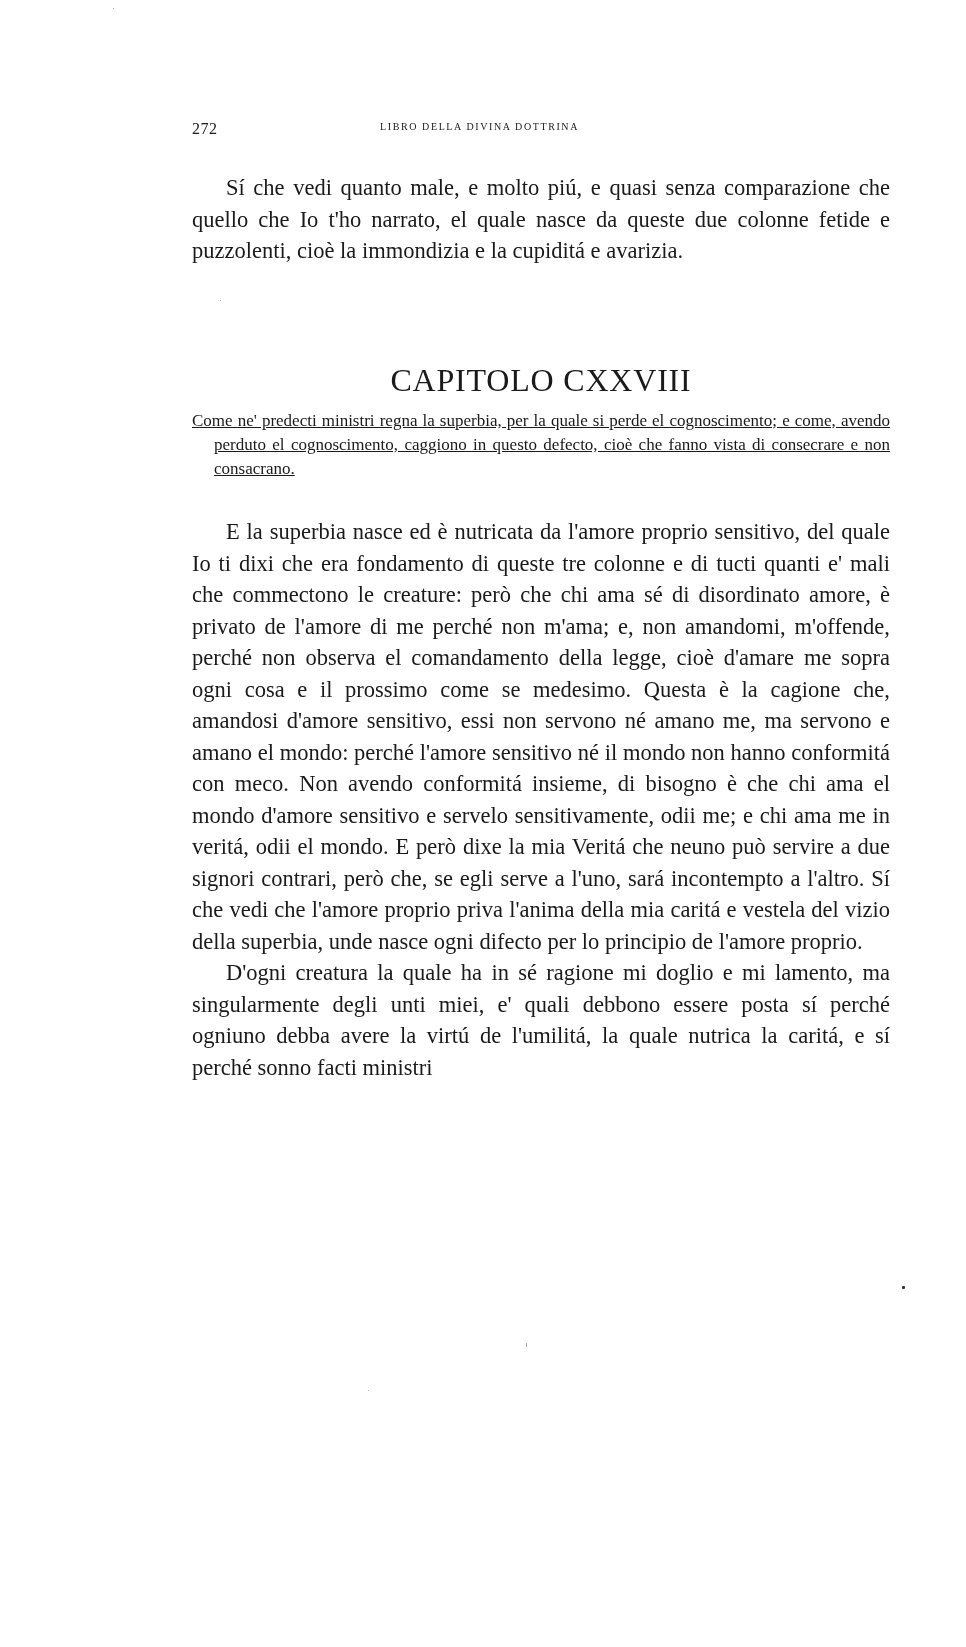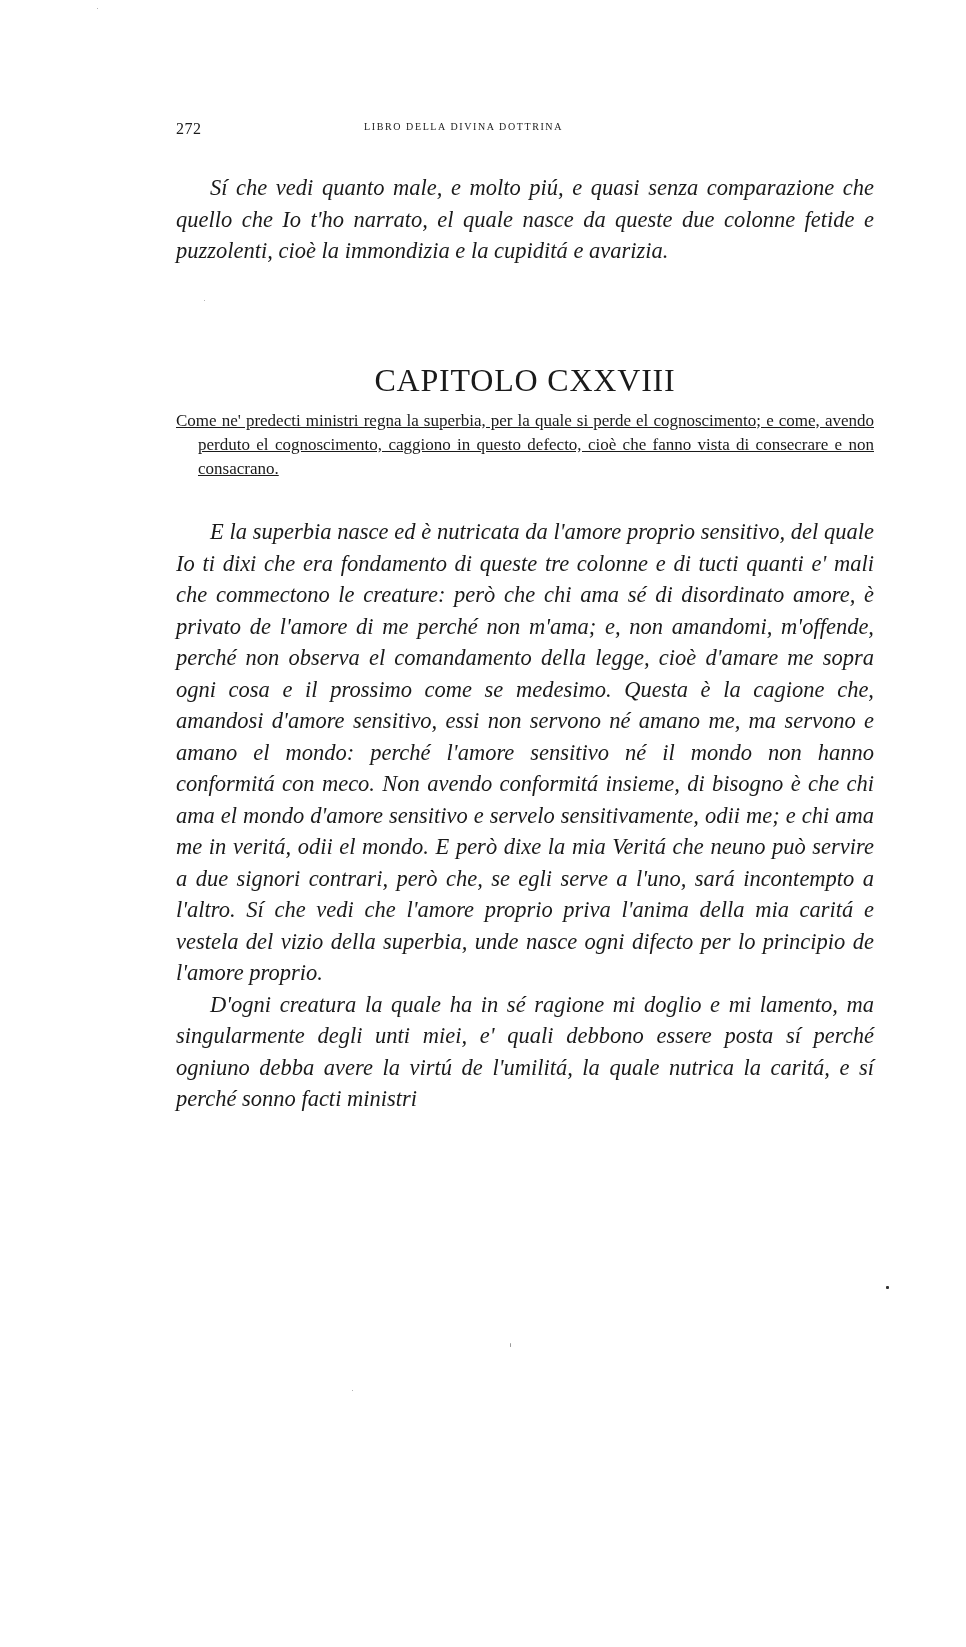--- a/index.html
+++ b/index.html
@@ -10,21 +10,21 @@
     body {
       width: 966px;
       height: 1647px;
       position: relative;
       overflow: hidden;
       font-family: "Liberation Serif", "DejaVu Serif", serif;
       color: #1a1a1a;
     }
     .page {
       position: absolute;
-      left: 0;
+      left: 16px;
       top: 0;
       width: 764px;
       height: 1647px;
     }
     .running-head {
       position: absolute;
       top: 120px;
       left: 176px;
       width: 698px;
       height: 24px;
@@ -46,21 +46,20 @@
       letter-spacing: 1.6px;
     }
     .text-block {
       position: absolute;
       left: 176px;
       width: 698px;
       font-size: 22.5px;
       line-height: 31.5px;
       text-align: justify;
       hyphens: manual;
-      font-style: italic;
     }
     .text-block p {
       margin: 0;
       text-indent: 34px;
       text-align-last: left;
     }
     .chapter-heading {
       position: absolute;
       top: 362px;
       left: 176px;

